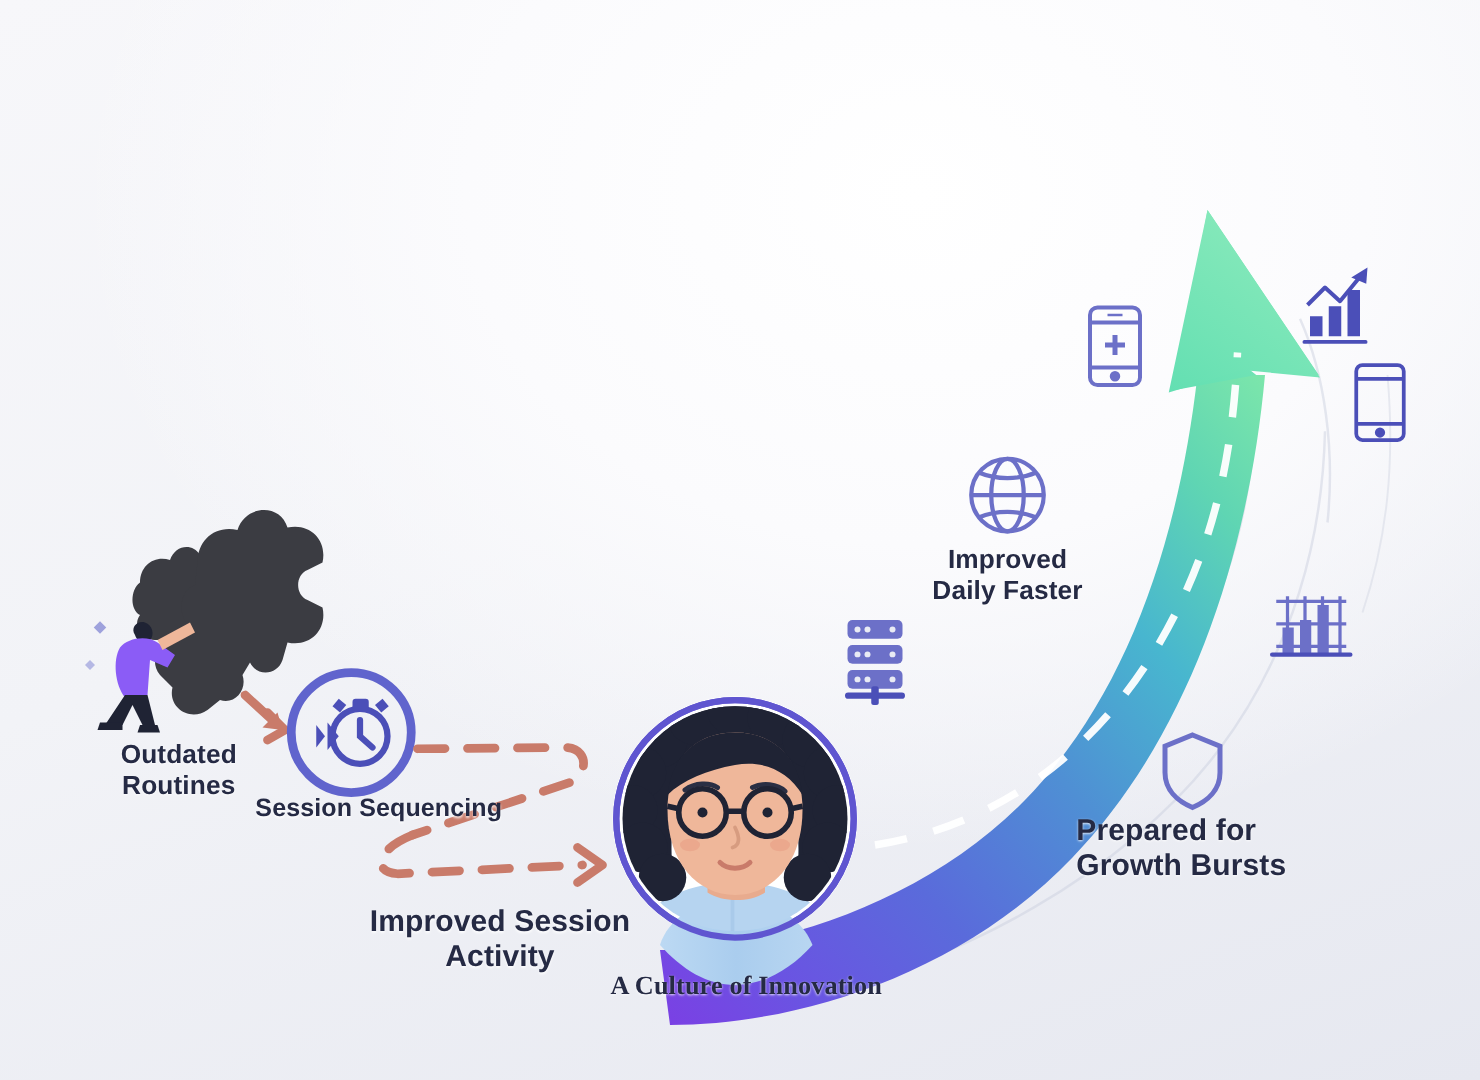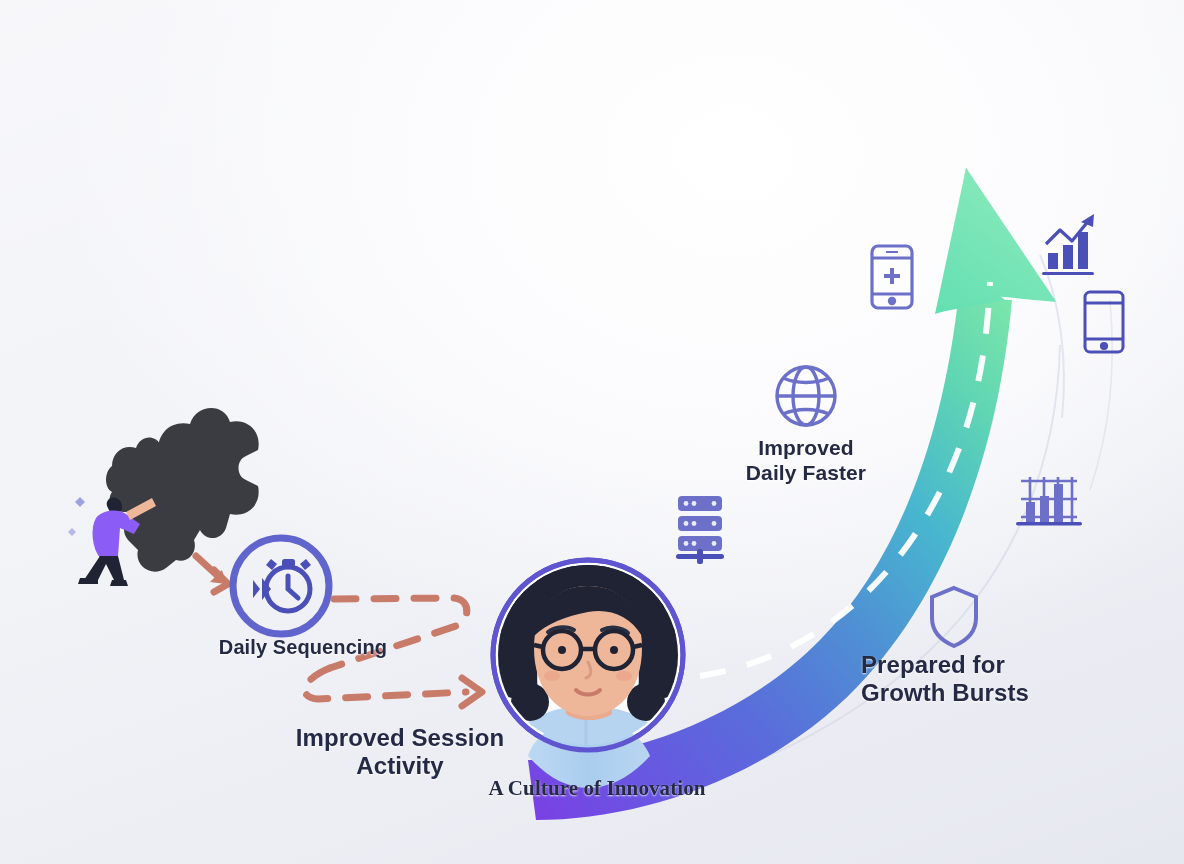--- a/index.html
+++ b/index.html
@@ -327,22 +327,24 @@
       </g>
       <rect x="1016" y="522" width="66" height="3.4" rx="1.7" fill="#4b4fb8"></rect>
     </g>
 
     <g>
       <path d="M 954 588 L 976 597 L 976 618 C 976 632 966 641 954 646
                C 942 641 932 632 932 618 L 932 597 Z" fill="none" stroke="#6c70c8" stroke-width="4"></path>
     </g>
   </svg>
 
-
-  <div class="label lbl-sequencing">Daily Sequencing</div>
+  <div class="label lbl-outdated">Outdated
+Routines</div>
+
+  <div class="label lbl-sequencing">Session Sequencing</div>
 
   <div class="label lbl-session">Improved Session Activity</div>
 
   <div class="label lbl-culture">A Culture of Innovation</div>
 
   <div class="label lbl-daily">Improved
 Daily Faster</div>
 
   <div class="label lbl-growth">Prepared for
 Growth Bursts</div>

